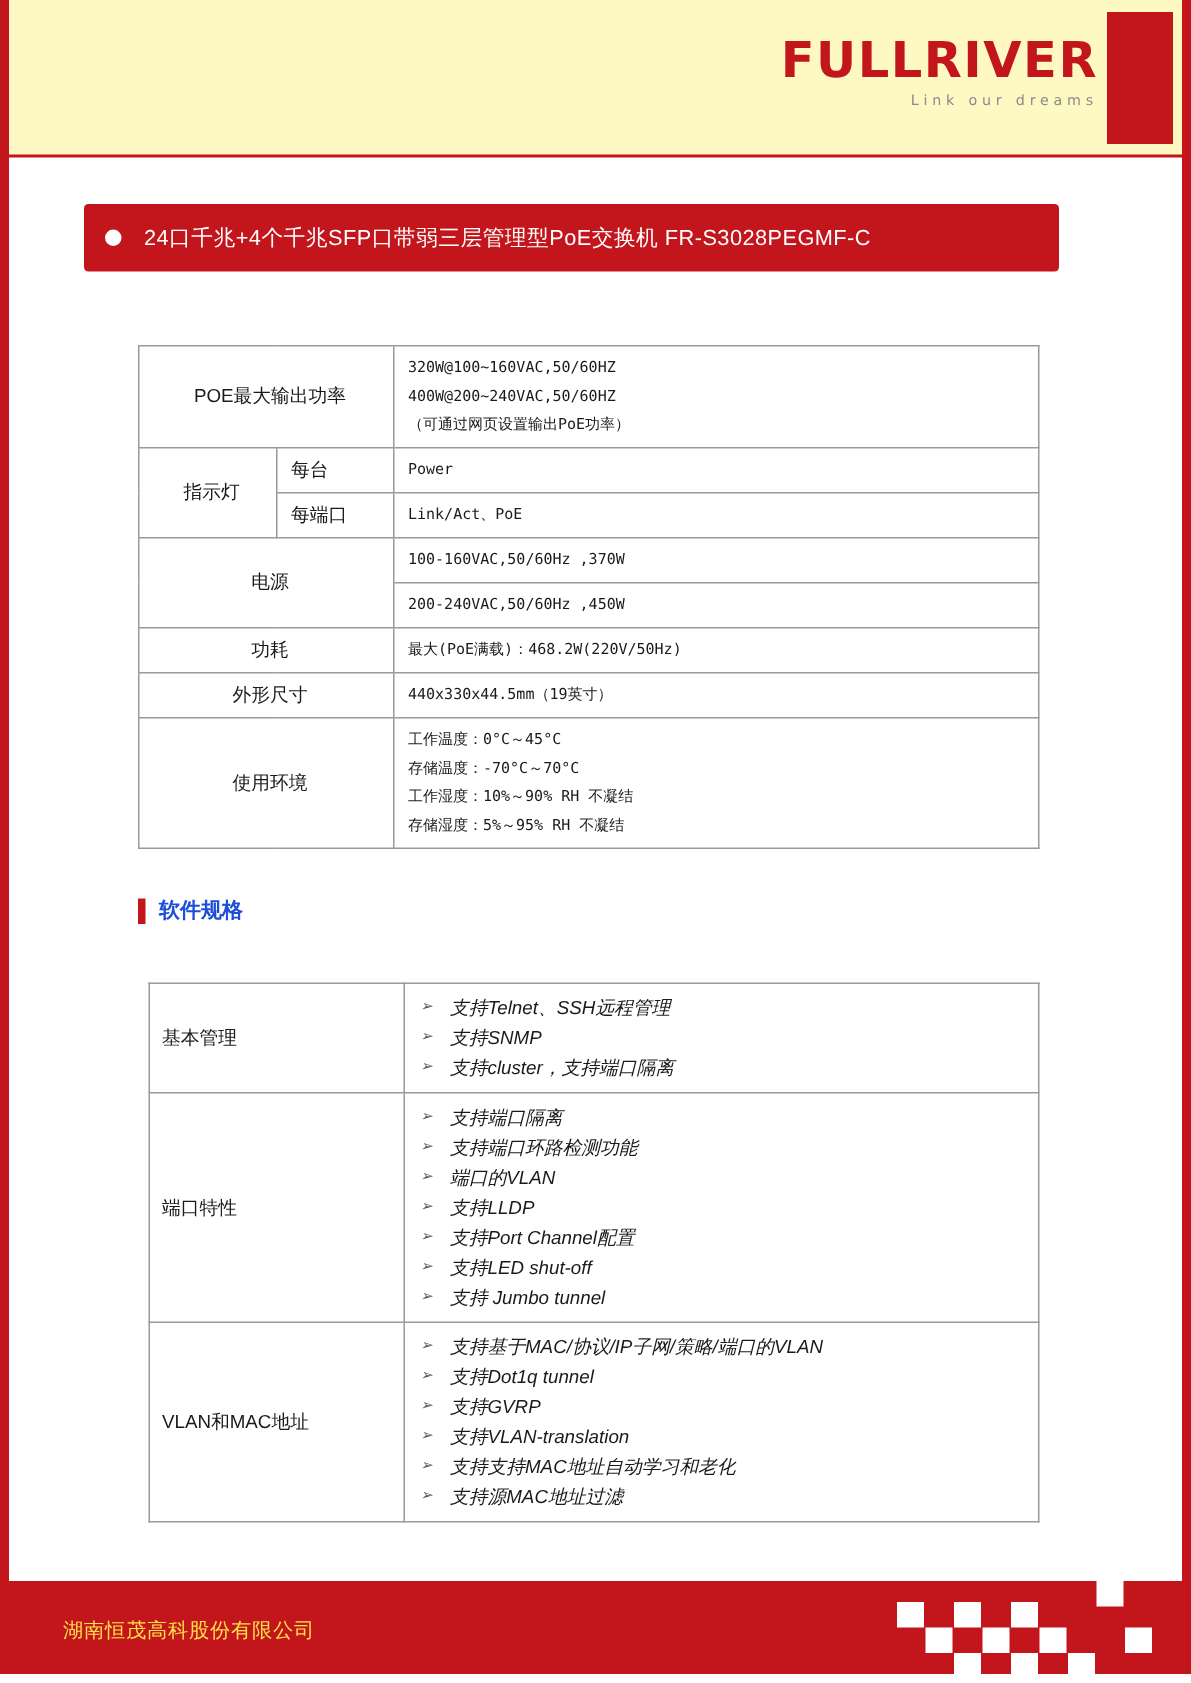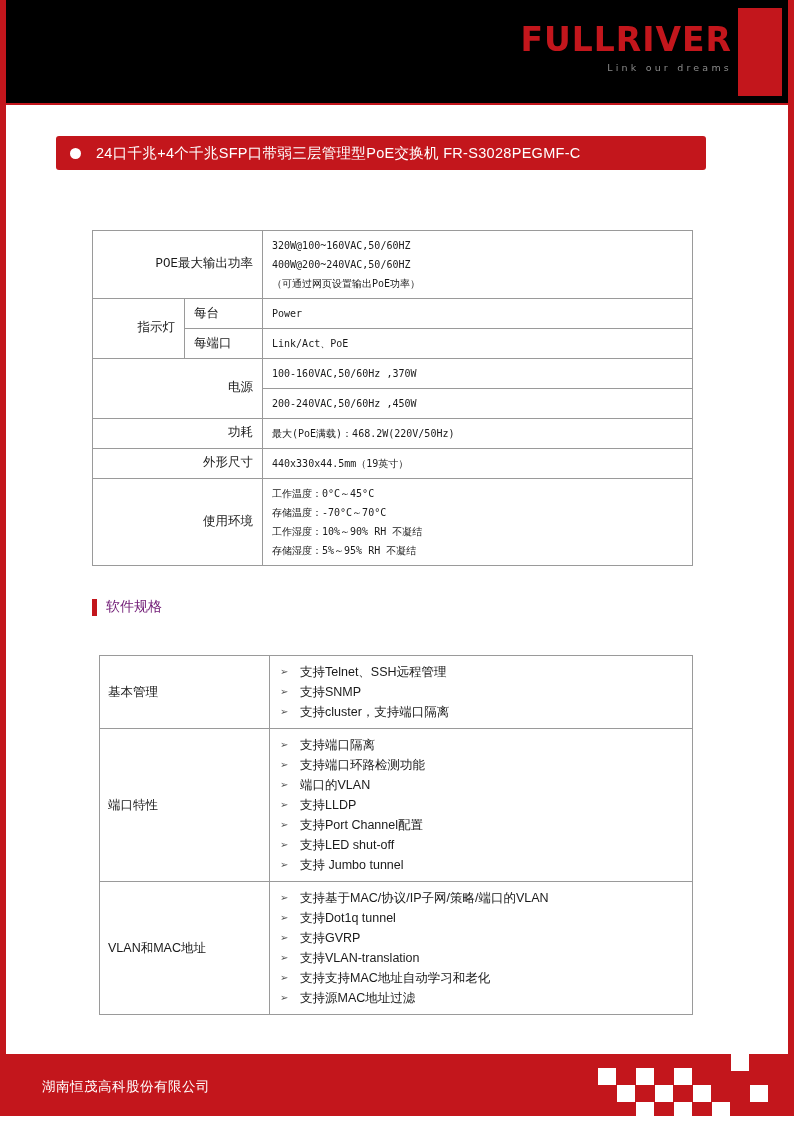--- a/index.html
+++ b/index.html
@@ -26,21 +26,21 @@
     position: absolute;
     right: 0; top: 0;
     width: 6px; height: 1122px;
     background: #c3161c;
   }
   .header {
     position: absolute;
     left: 6px; top: 0;
     width: 782px;
     height: 104px;
-    background: #000000;
+    background: #fef9c3;
   }
   .header-rule {
     position: absolute;
     left: 6px; top: 103px;
     width: 782px;
     height: 2px;
     background: #c3161c;
   }
   .logo-block {
     position: absolute;
@@ -71,21 +71,21 @@
     height: 88px;
     background: #c3161c;
   }
 
   
   .title-bar {
     position: absolute;
     left: 56px;
     top: 136px;
     width: 650px;
-    height: 34px;
+    height: 45px;
     background: #c3161c;
     border-radius: 3px;
     display: flex;
     align-items: center;
   }
   .title-dot {
     width: 11px;
     height: 11px;
     border-radius: 50%;
     background: #ffffff;
@@ -108,23 +108,22 @@
     font-size: 12.5px;
     color: #1a1a1a;
   }
   .spec-table td {
     border: 1px solid #9a9a9a;
     padding: 5px 9px;
     vertical-align: middle;
     line-height: 19px;
   }
   .cell-label {
-    text-align: right;
+    text-align: center;
     padding-left: 14px !important;
-    font-family: Liberation Mono, monospace;
   }
   .cell-label-center {
     text-align: left;
   }
   .mono {
     font-family: "DejaVu Sans Mono", monospace;
     font-size: 10px;
   }
   .multiline div {
     line-height: 19px;
@@ -147,22 +146,22 @@
     align-items: center;
   }
   .section-bar {
     width: 5px;
     height: 17px;
     background: #c3161c;
     margin-right: 9px;
   }
   .section-title {
     font-size: 14px;
-    font-weight: normal;
-    color: #701a75;
+    font-weight: bold;
+    color: #1d4ed8;
   }
 
   
   #software-table {
     left: 99px;
     top: 655px;
     width: 593px;
   }
   #software-table td {
     padding: 6px 8px;
@@ -175,20 +174,21 @@
     margin: 0;
     padding: 0;
     list-style: none;
   }
   .bullet-list li {
     position: relative;
     padding-left: 22px;
     line-height: 20px;
     font-size: 12.5px;
     white-space: nowrap;
+    font-style: italic;
   }
   .bullet-list li::before {
     content: "\27A2";
     position: absolute;
     left: 2px;
     top: 0;
     color: #555555;
     font-size: 10px;
   }
 
@@ -199,21 +199,21 @@
     bottom: 0;
     width: 794px;
     height: 68px;
     background: #c3161c;
     overflow: hidden;
   }
   .footer-text {
     position: absolute;
     left: 42px;
     top: 24px;
-    color: #ffffff;
+    color: #fde047;
     font-size: 13.5px;
     letter-spacing: 0.5px;
   }
   .footer-checks {
     position: absolute;
     right: 16px;
     top: 0;
     width: 180px;
     height: 68px;
   }

